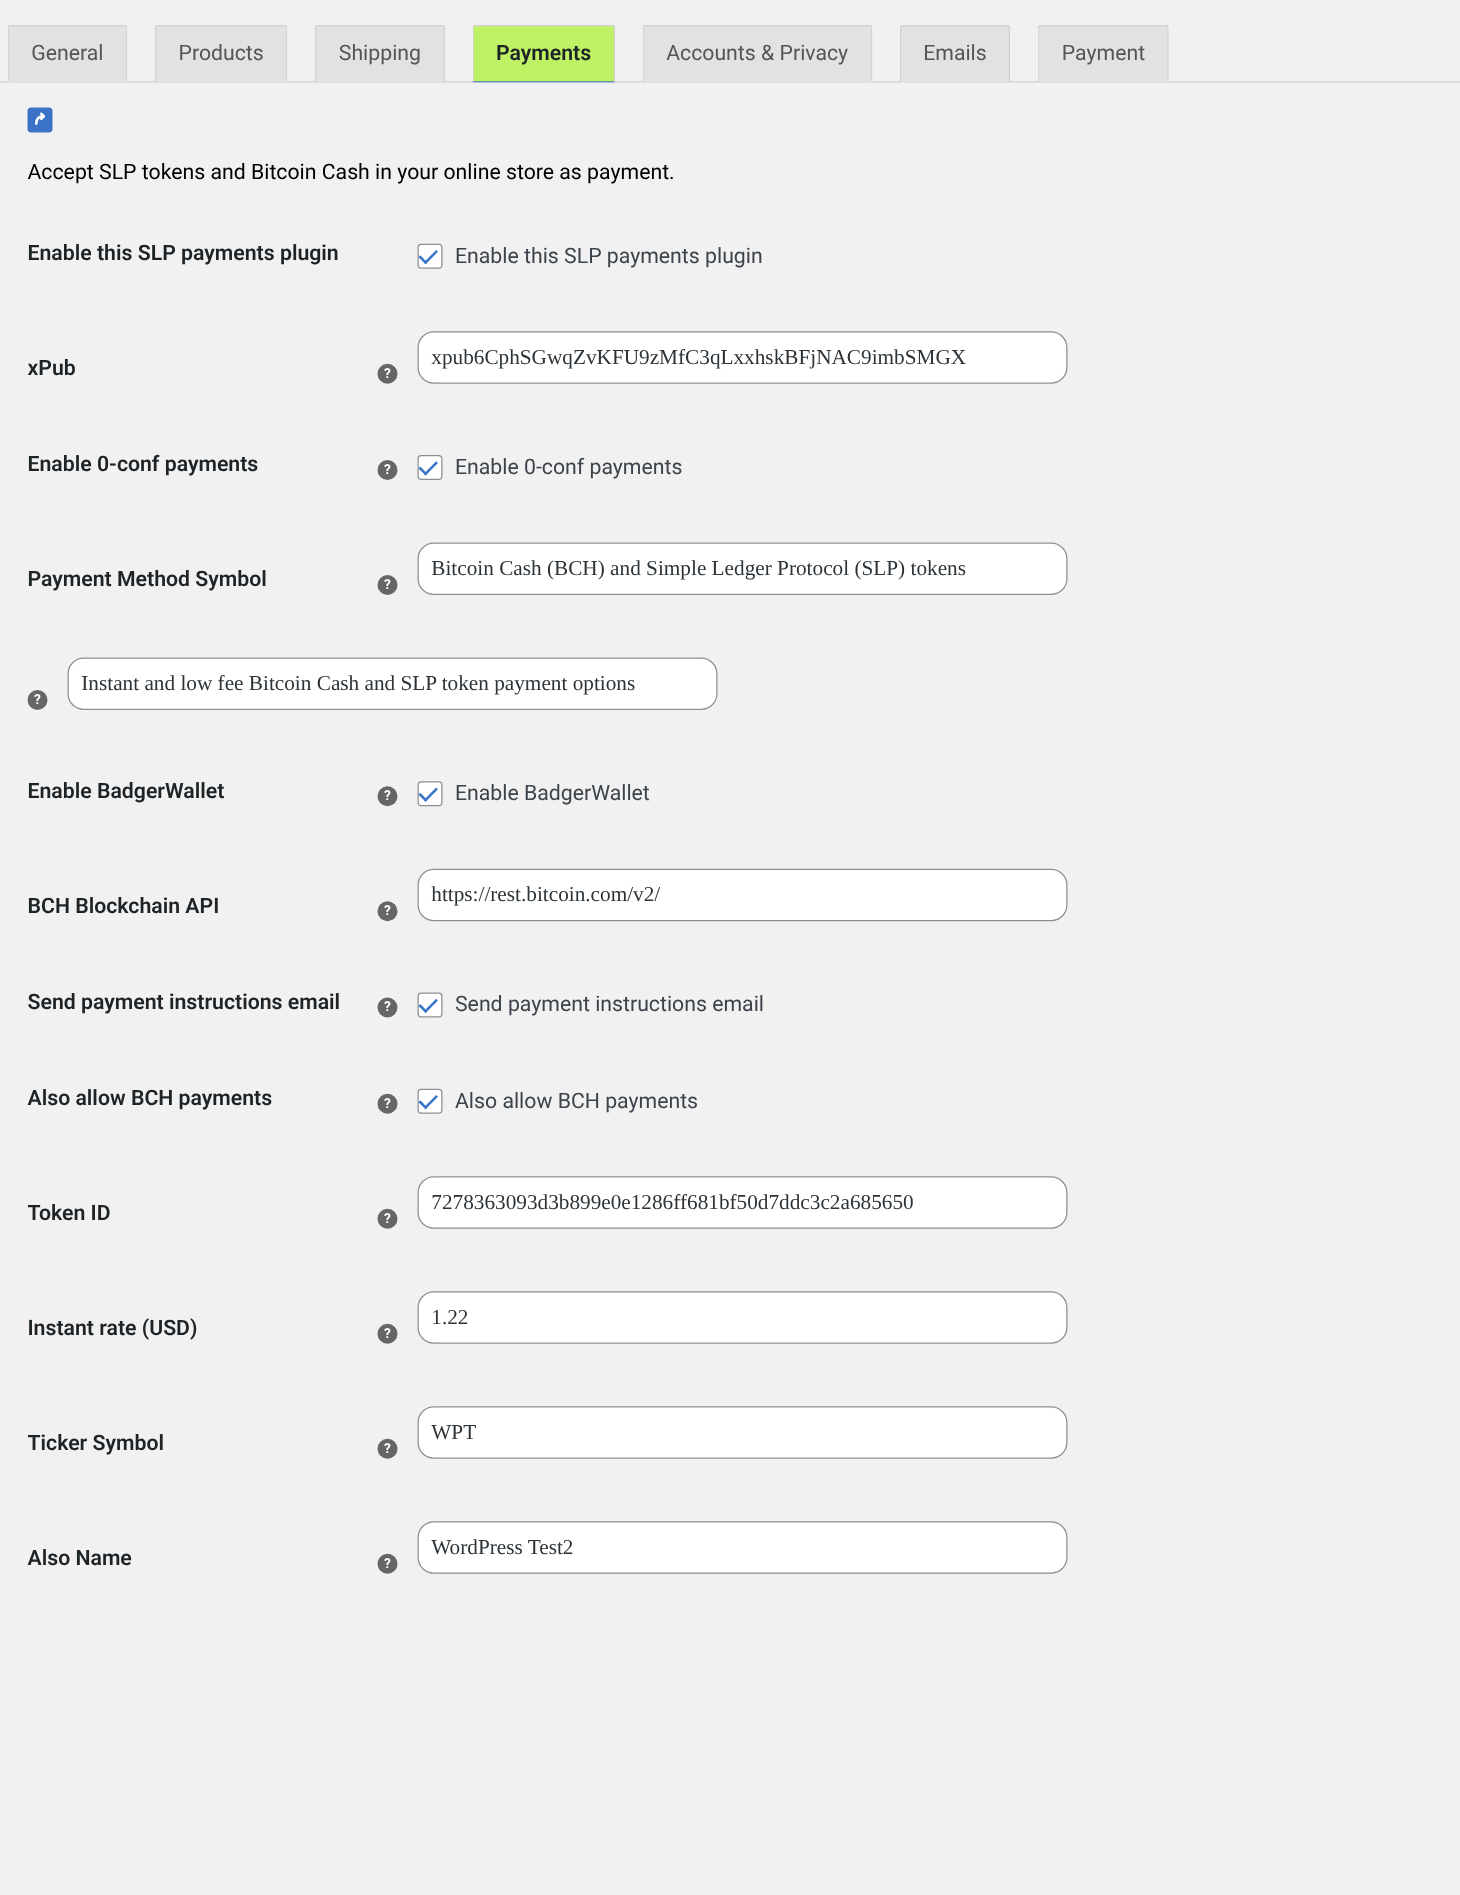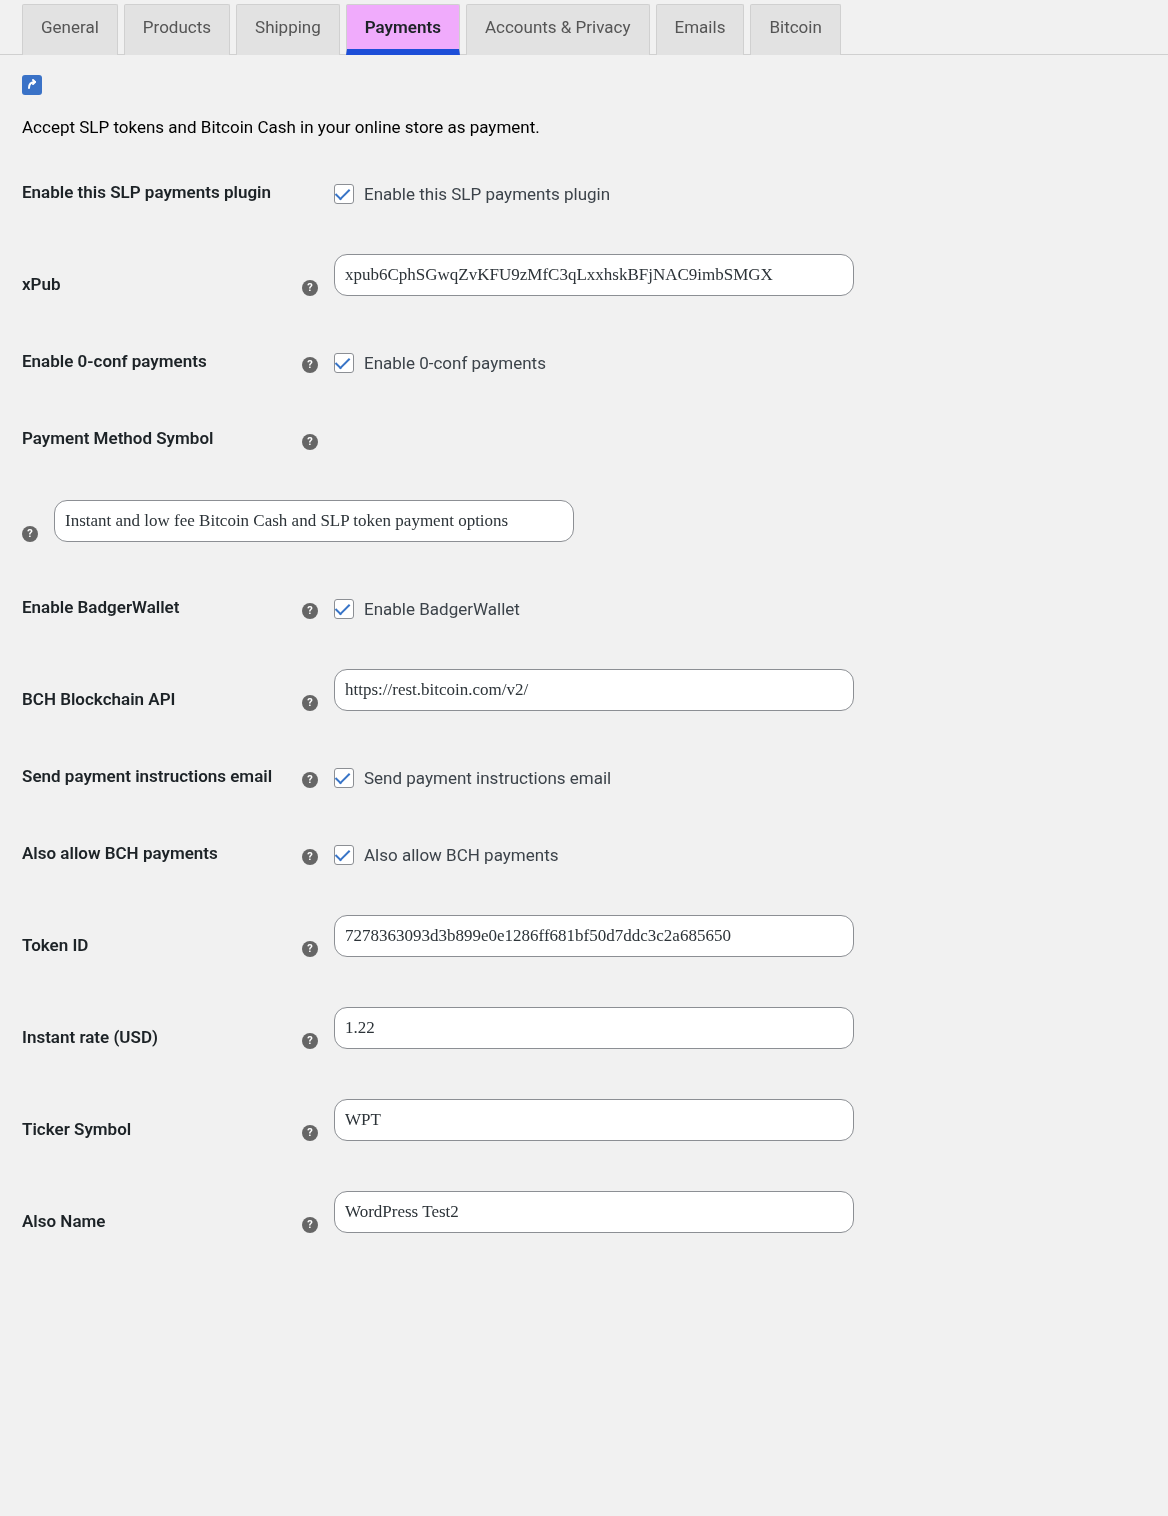--- a/index.html
+++ b/index.html
@@ -5,41 +5,41 @@
     * { box-sizing: border-box; margin: 0; padding: 0; }
     body {
       font-family: -apple-system, BlinkMacSystemFont, "Segoe UI", Roboto, Helvetica, Arial, sans-serif;
       background: #f1f1f1;
       color: #2c3338;
       font-size: 16px;
       padding: 0;
     }
     .tabs {
       display: flex;
-      gap: 6px;
-      padding: 0 22px 0 22px;
-      margin-top: 4px;
+      gap: 22px;
+      padding: 0 22px 0 6px;
+      margin-top: 20px;
       border-bottom: 1px solid #d0d0d0;
     }
     .tab {
       background: #e2e2e2;
       border: 1px solid #d0d0d0;
       border-bottom: none;
       padding: 12px 18px;
       color: #555;
       font-size: 17px;
       cursor: pointer;
       border-radius: 2px 2px 0 0;
       margin-bottom: -1px;
     }
     .tab.active {
-      background: #f0abfc;
+      background: #bef264;
       color: #1d2327;
       font-weight: 600;
-      border-bottom: 6px solid #1d4ed8;
+      border-bottom: 1px solid #1d4ed8;
     }
     .content {
       padding: 20px 22px;
     }
     .icon-row {
       margin-bottom: 18px;
     }
     .plugin-icon {
       display: inline-block;
       width: 20px;
@@ -141,21 +141,21 @@
 </head>
 <body>
 
 <div class="tabs">
   <div class="tab">General</div>
   <div class="tab">Products</div>
   <div class="tab">Shipping</div>
   <div class="tab active">Payments</div>
   <div class="tab">Accounts &amp; Privacy</div>
   <div class="tab">Emails</div>
-  <div class="tab">Bitcoin</div>
+  <div class="tab">Payment</div>
 </div>
 
 <div class="content">
   <div class="icon-row">
     <span class="plugin-icon">
       <svg width="14" height="14" viewBox="0 0 14 14">
           <path d="M4 10 Q4 4 10 4" stroke="#fff" stroke-width="2" fill="none" stroke-linecap="round"></path>
           <path d="M8 2 L10 4 L8 6" stroke="#fff" stroke-width="2" fill="none" stroke-linecap="round" stroke-linejoin="round"></path>
         </svg>
     </span>
@@ -191,20 +191,23 @@
         <div class="checkbox-row">
           <span class="checkbox-custom checked"></span>
           <span class="checkbox-label">Enable 0-conf payments</span>
         </div>
       </div>
     </div>
 
     <div class="form-row">
       <div class="form-label">Payment Method Symbol</div>
       <div class="help-col"><span class="help-icon">?</span></div>
+      <div class="form-field">
+        <input type="text" class="text-input" value="Bitcoin Cash (BCH) and Simple Ledger Protocol (SLP) tokens" style="">
+      </div>
     </div>
 
     <div class="form-row">
       <div class="help-col"><span class="help-icon">?</span></div>
       <div class="form-field">
         <input type="text" class="text-input" value="Instant and low fee Bitcoin Cash and SLP token payment options" style="">
       </div>
     </div>
 
     <div class="form-row">

